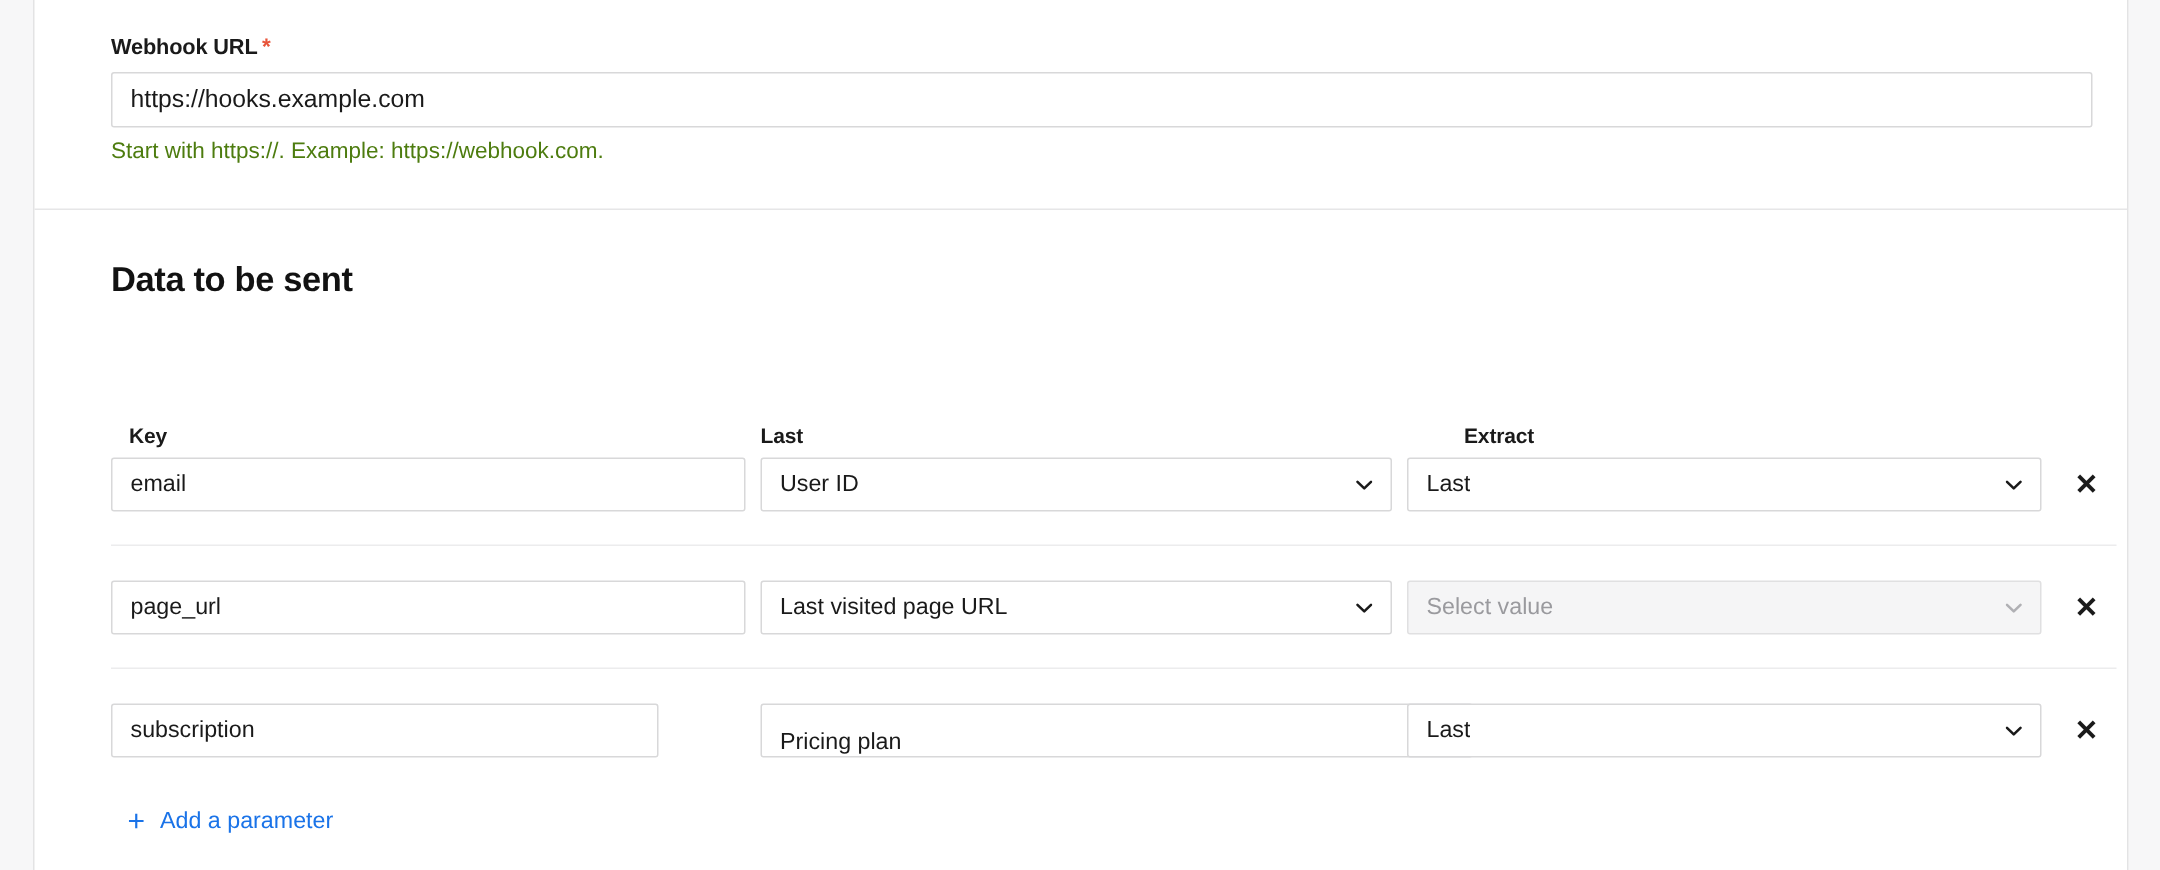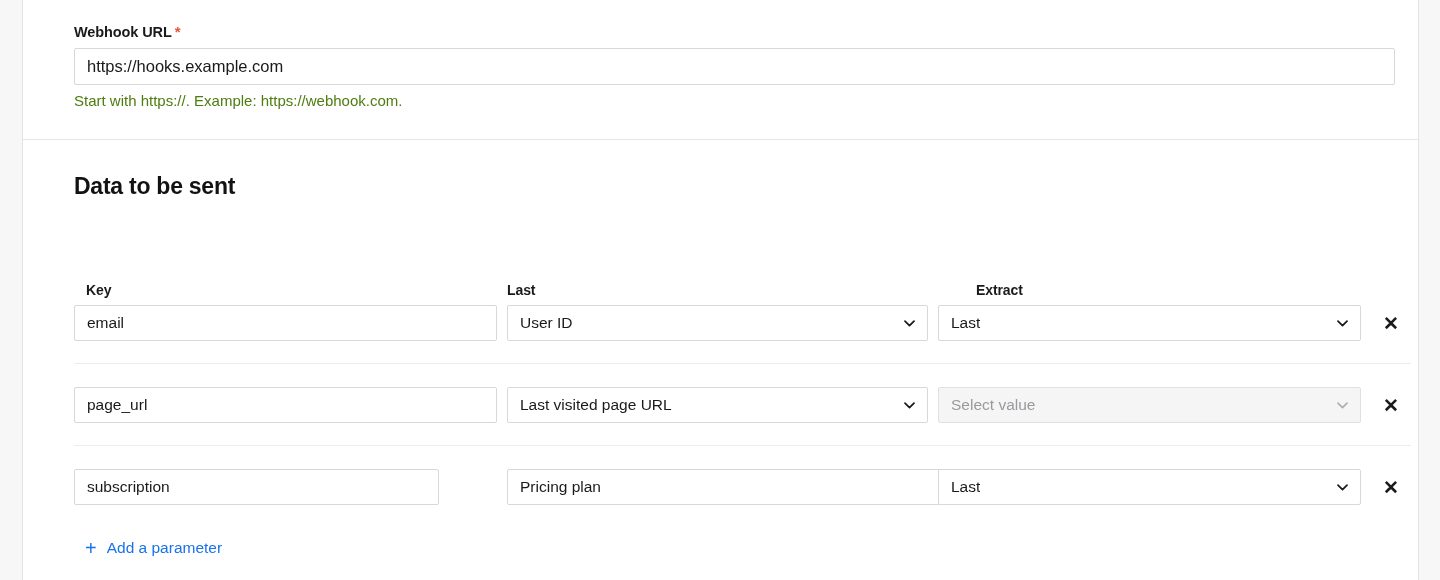--- a/index.html
+++ b/index.html
@@ -322,21 +322,21 @@
         <button class="remove-btn" style="left:1355px; top:5px;">
           <span>✕</span>
         </button>
 
         <div class="row-sep" style="top:58px;"></div>
       </div>
 
       <div class="param-row" style="top:329px;">
         <input class="ctl" type="text" style="left: 51px; top: 0px; width: 365px;" value="subscription">
 
-        <div class="ctl select" style="left:484px; top:0; width:475px;">
+        <div class="ctl select" style="left:484px; top:0; width:475px;align-items:flex-end;">
           <span class="sel-text">Pricing plan</span>
           <span class="chev">
             <svg width="11" height="7" viewBox="0 0 11 7">
                 <path d="M1 1.2 L5.5 5.6 L10 1.2" fill="none" stroke="#1a1a1a" stroke-width="1.7" stroke-linecap="round" stroke-linejoin="round"></path>
               </svg>
           </span>
         </div>
 
         <div class="ctl select" style="left:915px; top:0; width:423px;">
           <span class="sel-text">Last</span>

